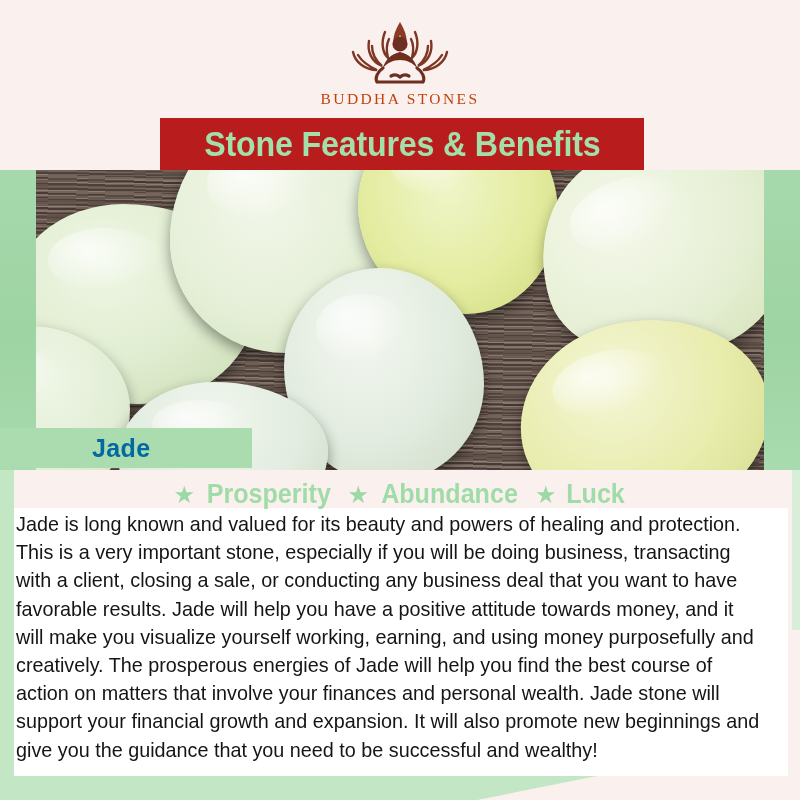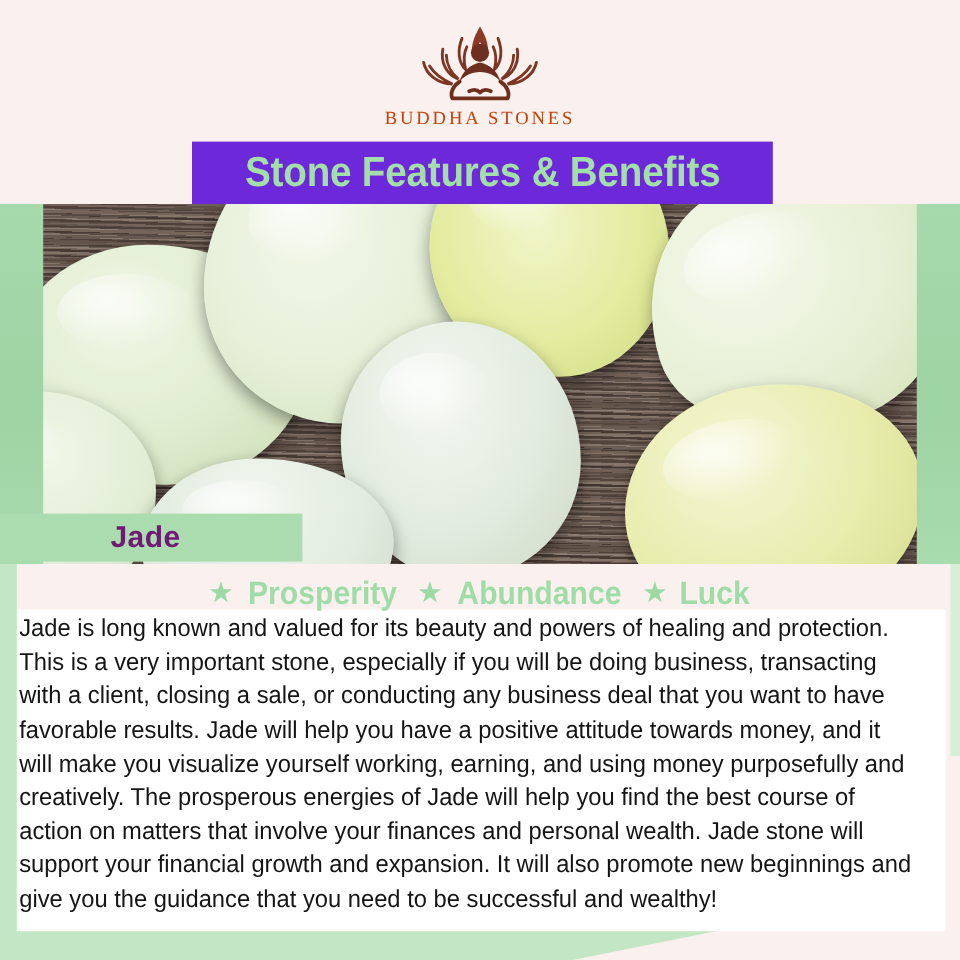--- a/index.html
+++ b/index.html
@@ -47,21 +47,21 @@
     font-weight: 400;
   }
 
   
   .title-banner {
     position: absolute;
     top: 118px;
     left: 160px;
     width: 484px;
     height: 52px;
-    background: #6d28d9;
+    background: #b91c1c;
     display: flex;
     align-items: center;
     justify-content: center;
     z-index: 6;
   }
   .title-text {
     font-family: "Liberation Sans Narrow", "Liberation Sans", sans-serif;
     font-weight: bold;
     font-size: 35px;
     color: #a3dfa9;
@@ -166,21 +166,21 @@
     left: 0;
     width: 252px;
     height: 40px;
     background: #aadcaf;
     display: flex;
     align-items: center;
     z-index: 7;
   }
   .jade-label {
     margin-left: 92px;
-    color: #701a75;
+    color: #0369a1;
     font-size: 25px;
     font-weight: bold;
     letter-spacing: 0.4px;
   }
 
   
   .benefits {
     position: absolute;
     top: 479px;
     left: 0;

